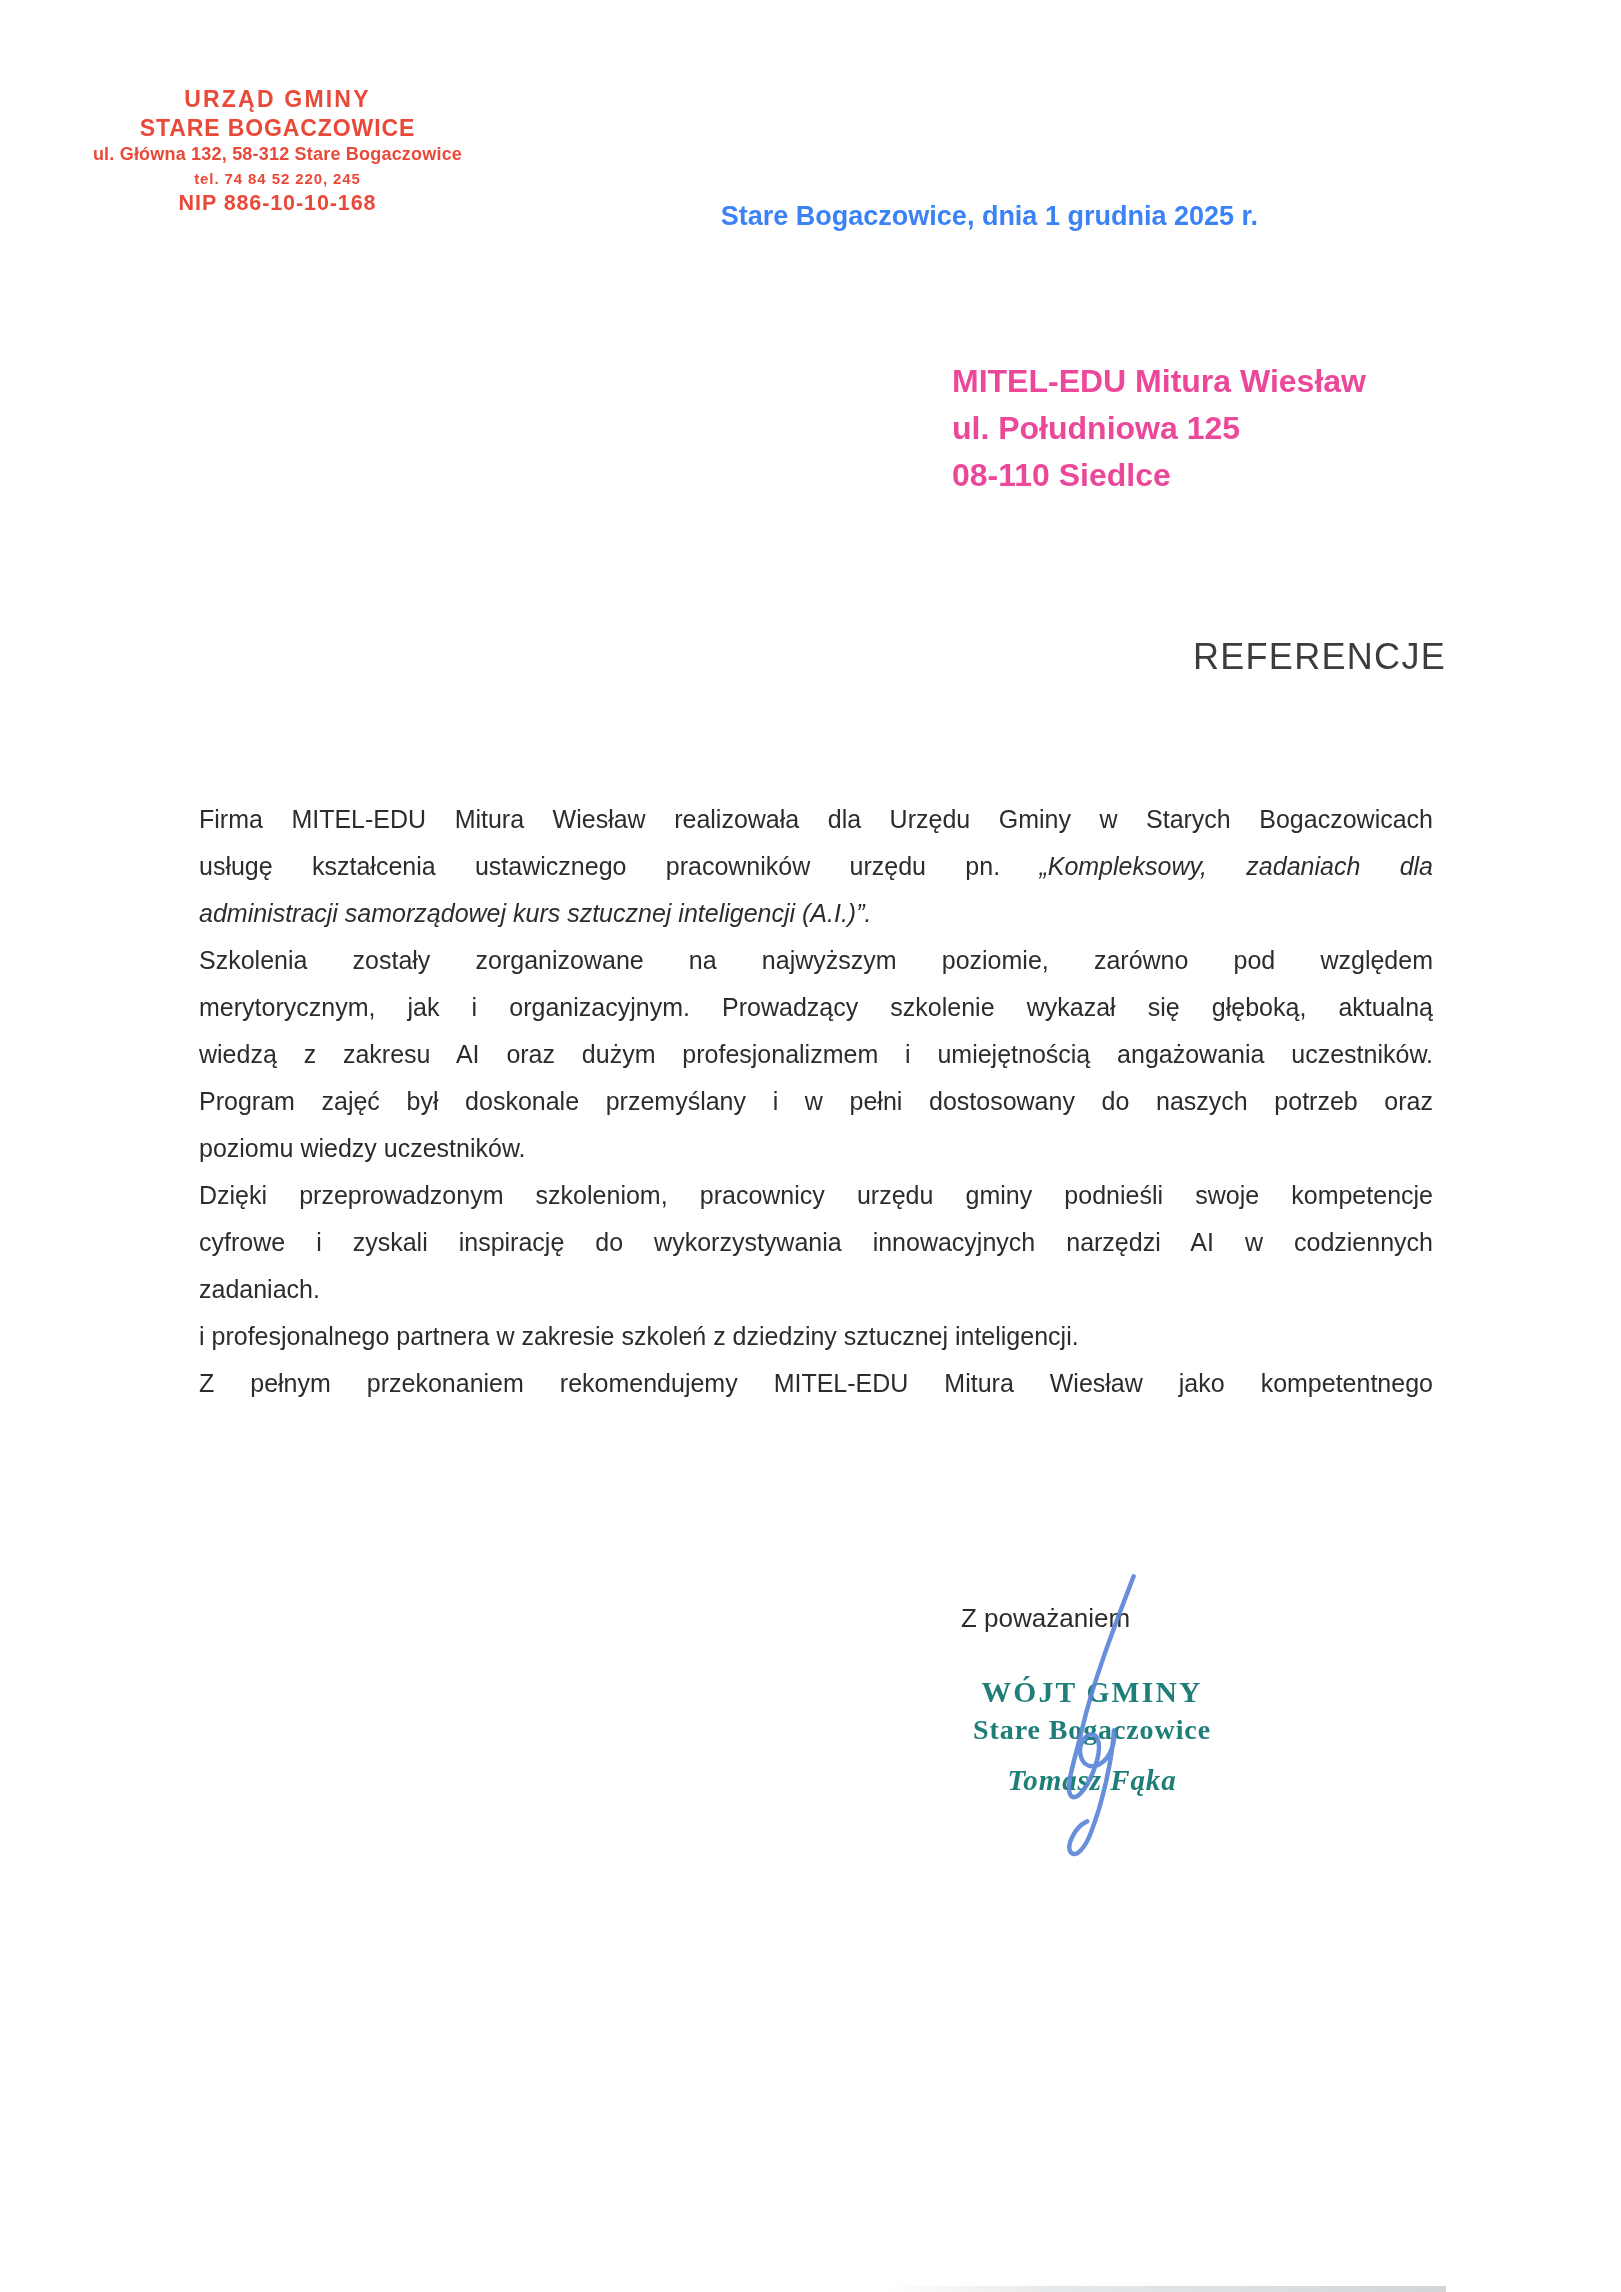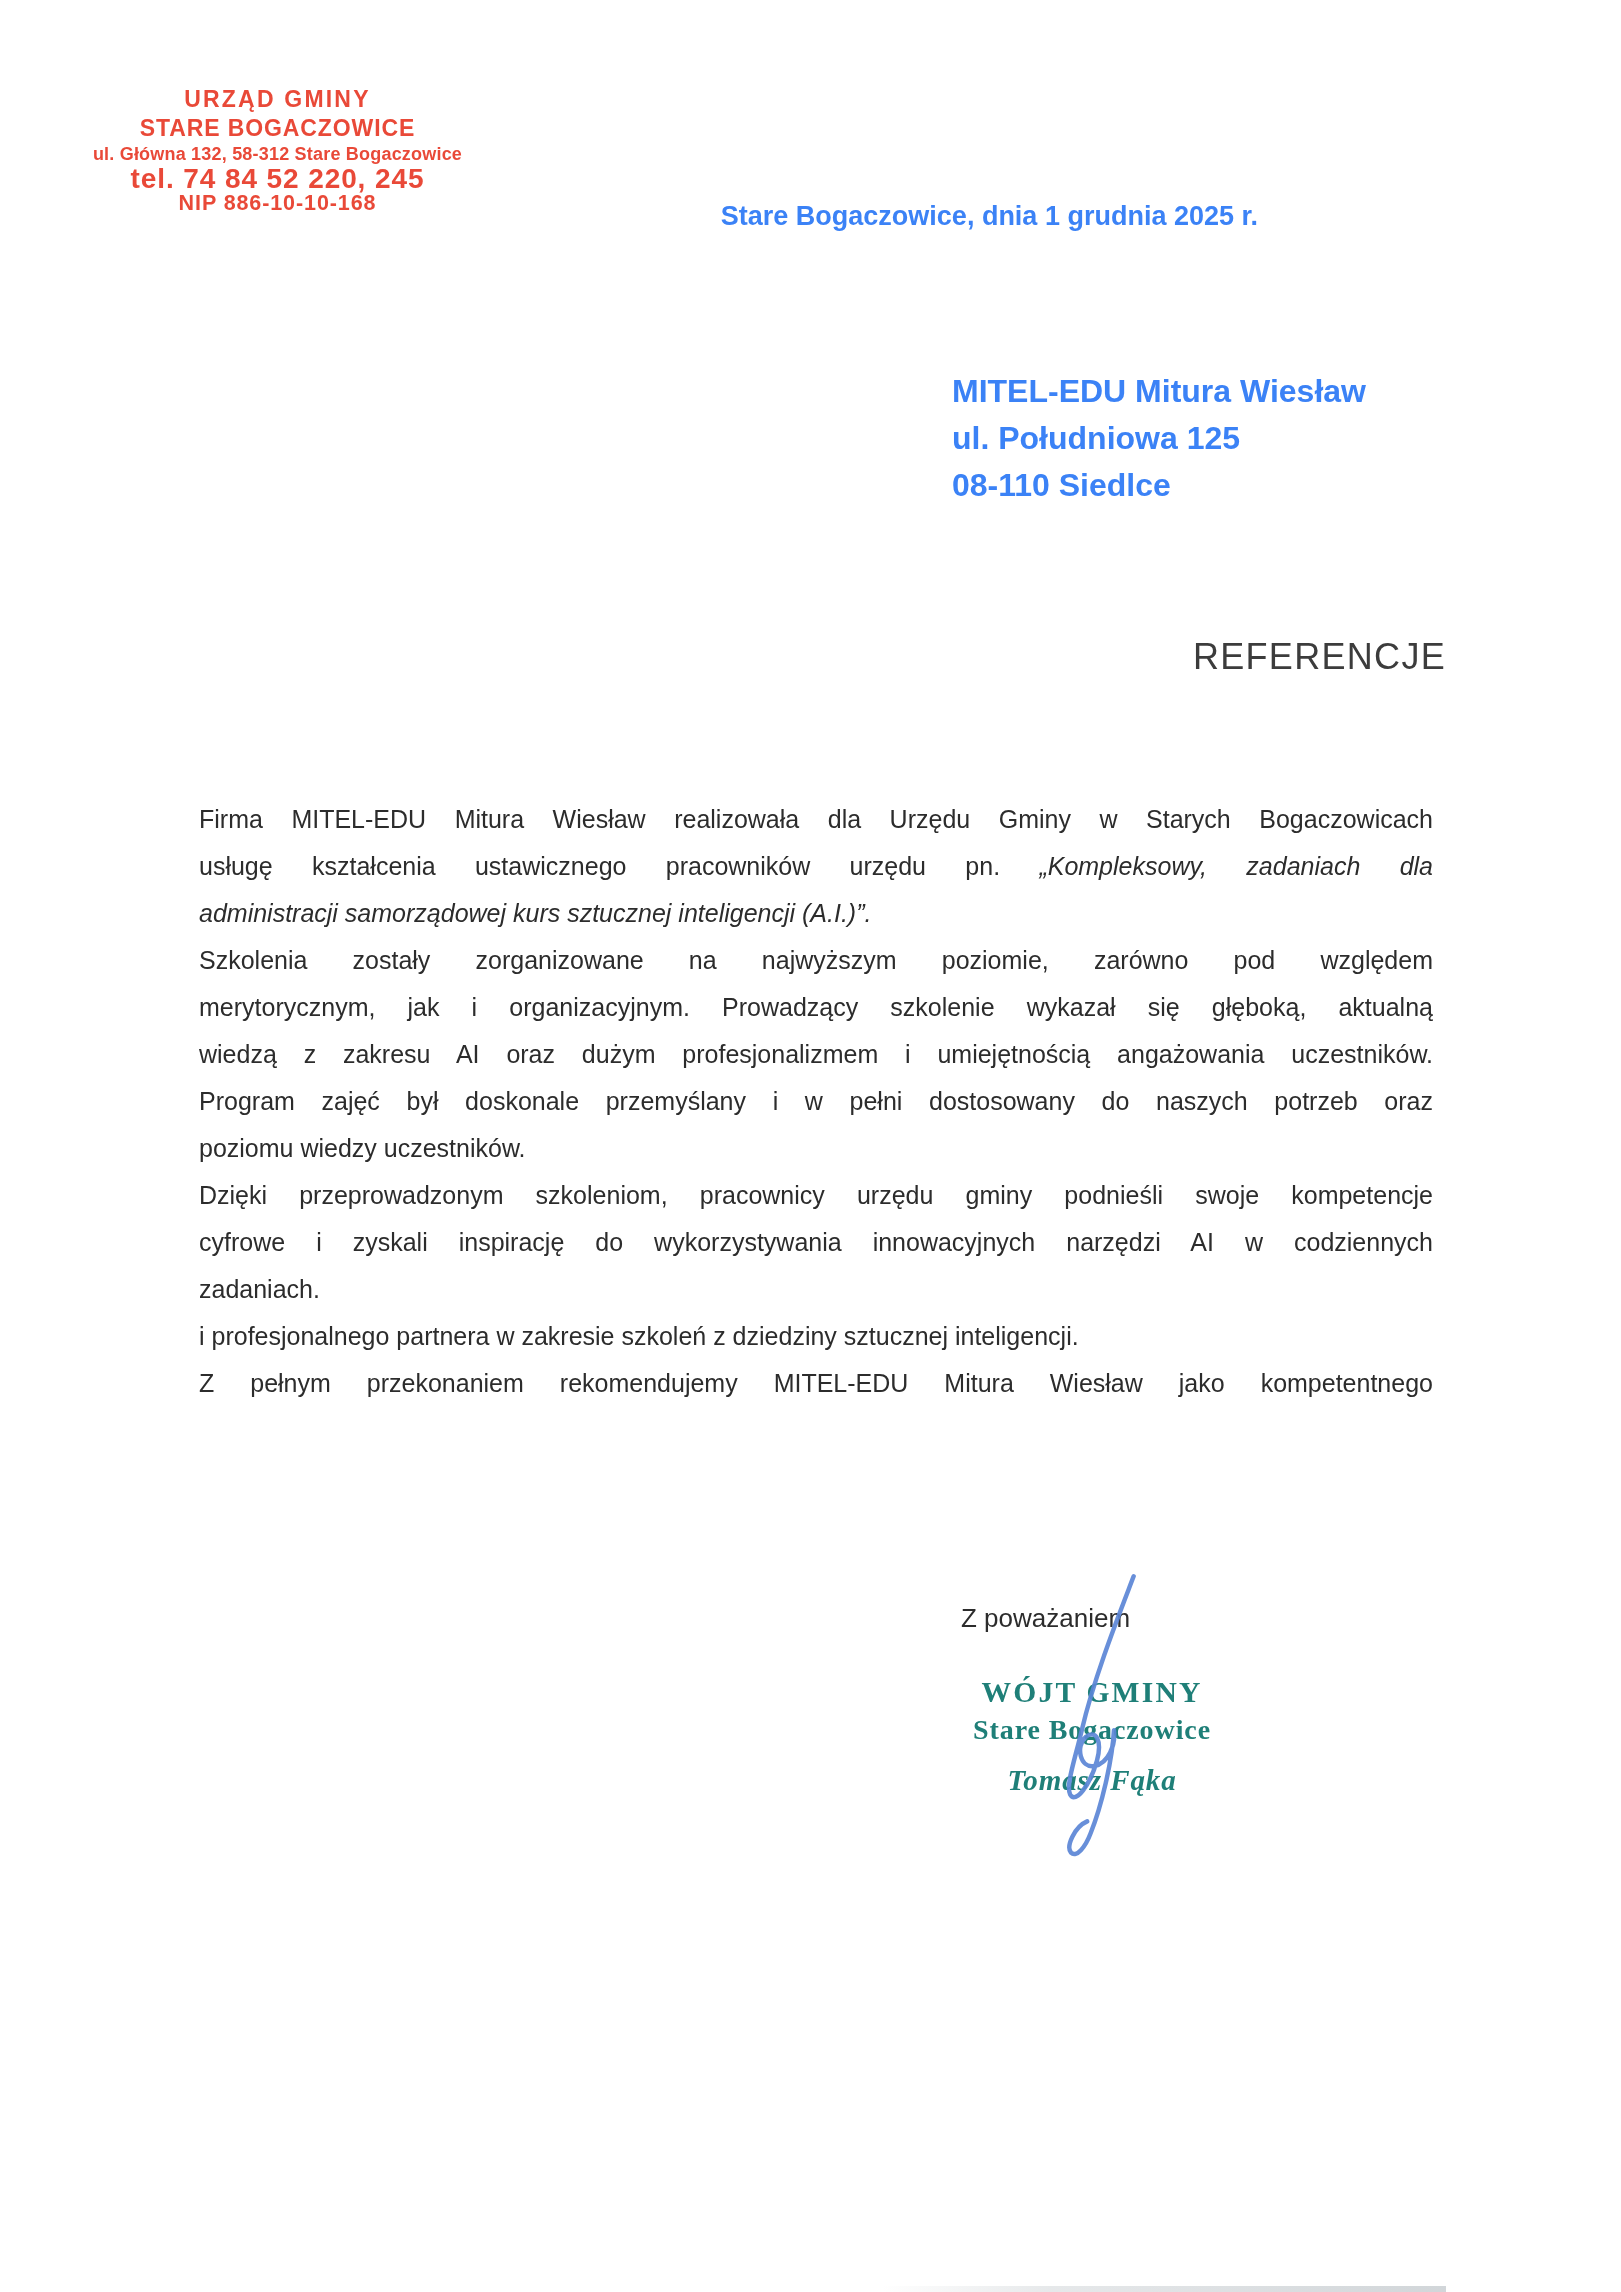--- a/index.html
+++ b/index.html
@@ -20,43 +20,42 @@
     top: 84px;
     width: 403px;
     text-align: center;
     color: #e8402e;
     font-weight: 700;
     opacity: 0.95;
   }
   .ss1 { font-size: 23px; letter-spacing: 2.2px; line-height: 30px; }
   .ss2 { font-size: 23px; letter-spacing: 0.9px;   line-height: 29px; }
   .ss3 { font-size: 18px; letter-spacing: 0.2px; line-height: 23px; }
-  .ss4 { font-size: 28px; letter-spacing: 0.9px;   line-height: 25px; }
+  .ss4 { font-size: 15px; letter-spacing: 0.9px;   line-height: 25px; }
   .ss5 { font-size: 21.5px; letter-spacing: 0.9px;   line-height: 25px; }
 
   
   .dateline {
     position: absolute;
     right: 188px;
     top: 201px;
     font-size: 27px;
     color: #3b82f6;
     font-weight: bold;
   }
 
   
   .recipient {
     position: absolute;
     left: 952px;
     top: 358px;
     font-size: 32px;
     font-weight: 700;
     line-height: 47px;
-    color: #3b82f6;
-    margin-top: 10px;
+    color: #ec4899;
   }
 
   
   .title {
     position: absolute;
     left: 0;
     top: 636px;
     width: 100%;
     text-align: right;
     font-size: 36px;

